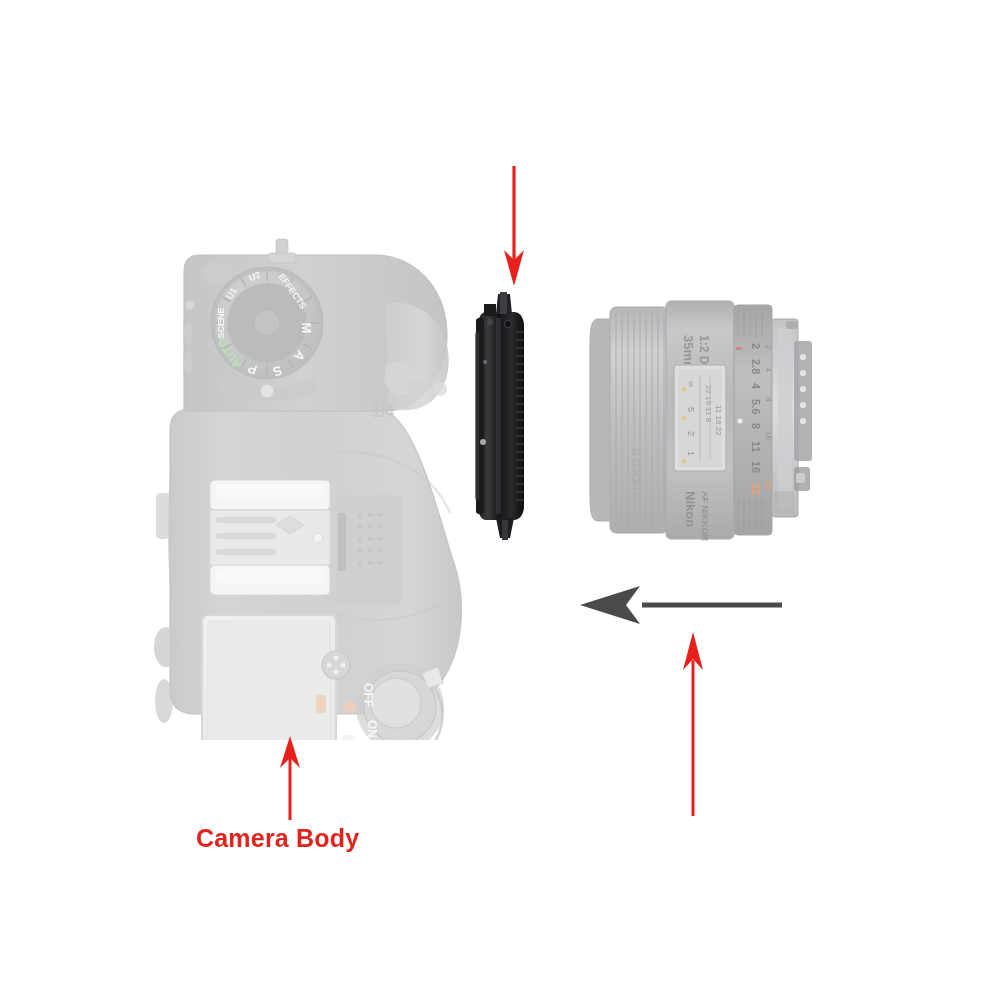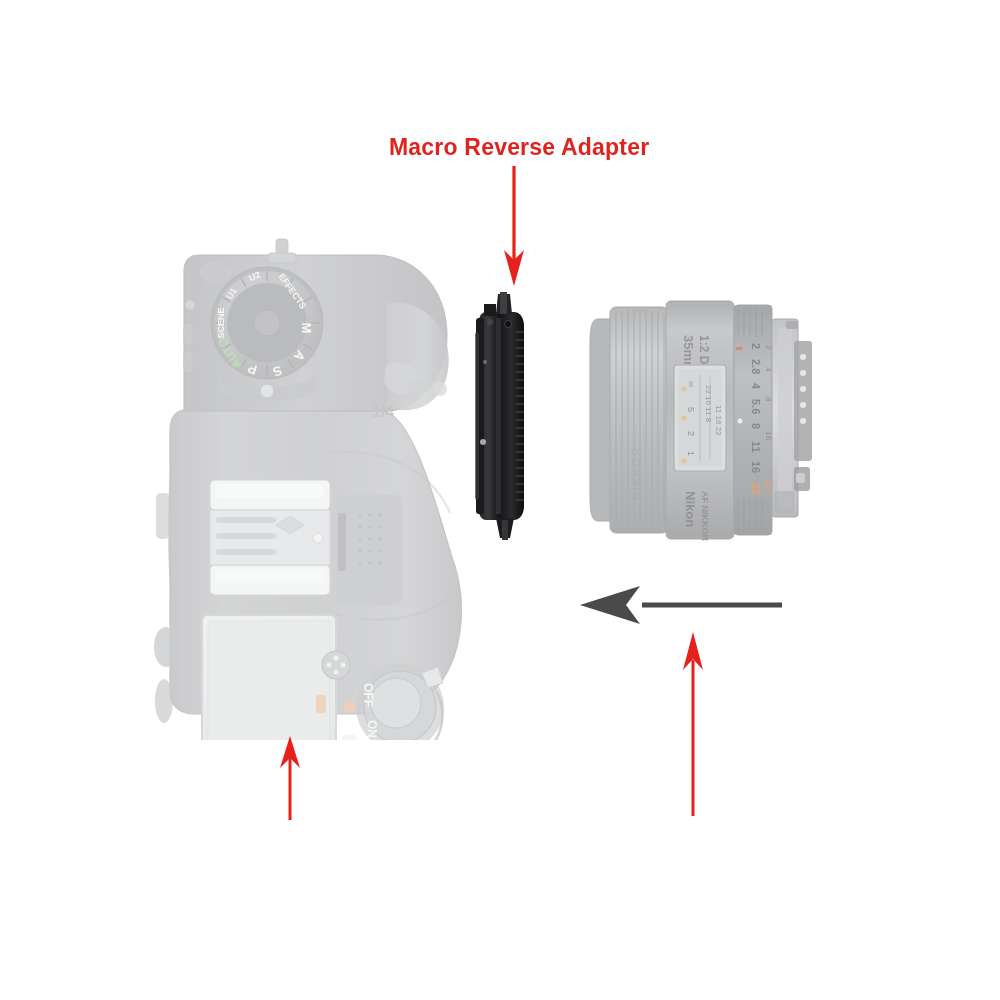--- a/index.html
+++ b/index.html
@@ -518,17 +518,17 @@
   <svg class="arrow-svg" style="left:677px; top:632px; width:32px; height:186px;" viewBox="0 0 32 186">
     <line x1="16" y1="184" x2="16" y2="28" stroke="#e8201c" stroke-width="3"></line>
     <path d="M16,0 L6,38 L16,27 L26,38 Z" fill="#e8201c"></path>
   </svg>
 
   <svg id="arrow-direction" viewBox="0 0 208 38">
     <line x1="204" y1="19" x2="64" y2="19" stroke="#4a4a4a" stroke-width="5"></line>
     <path d="M2,19 L62,0 L48,19 L62,38 Z" fill="#4a4a4a"></path>
   </svg>
 
-  <div class="label" id="label-adapter">Macro Reverse Adapter</div>
-
+
+  <div class="label" id="label-body">Camera Body</div>
 
 
 </div>
 
 </body></html>

